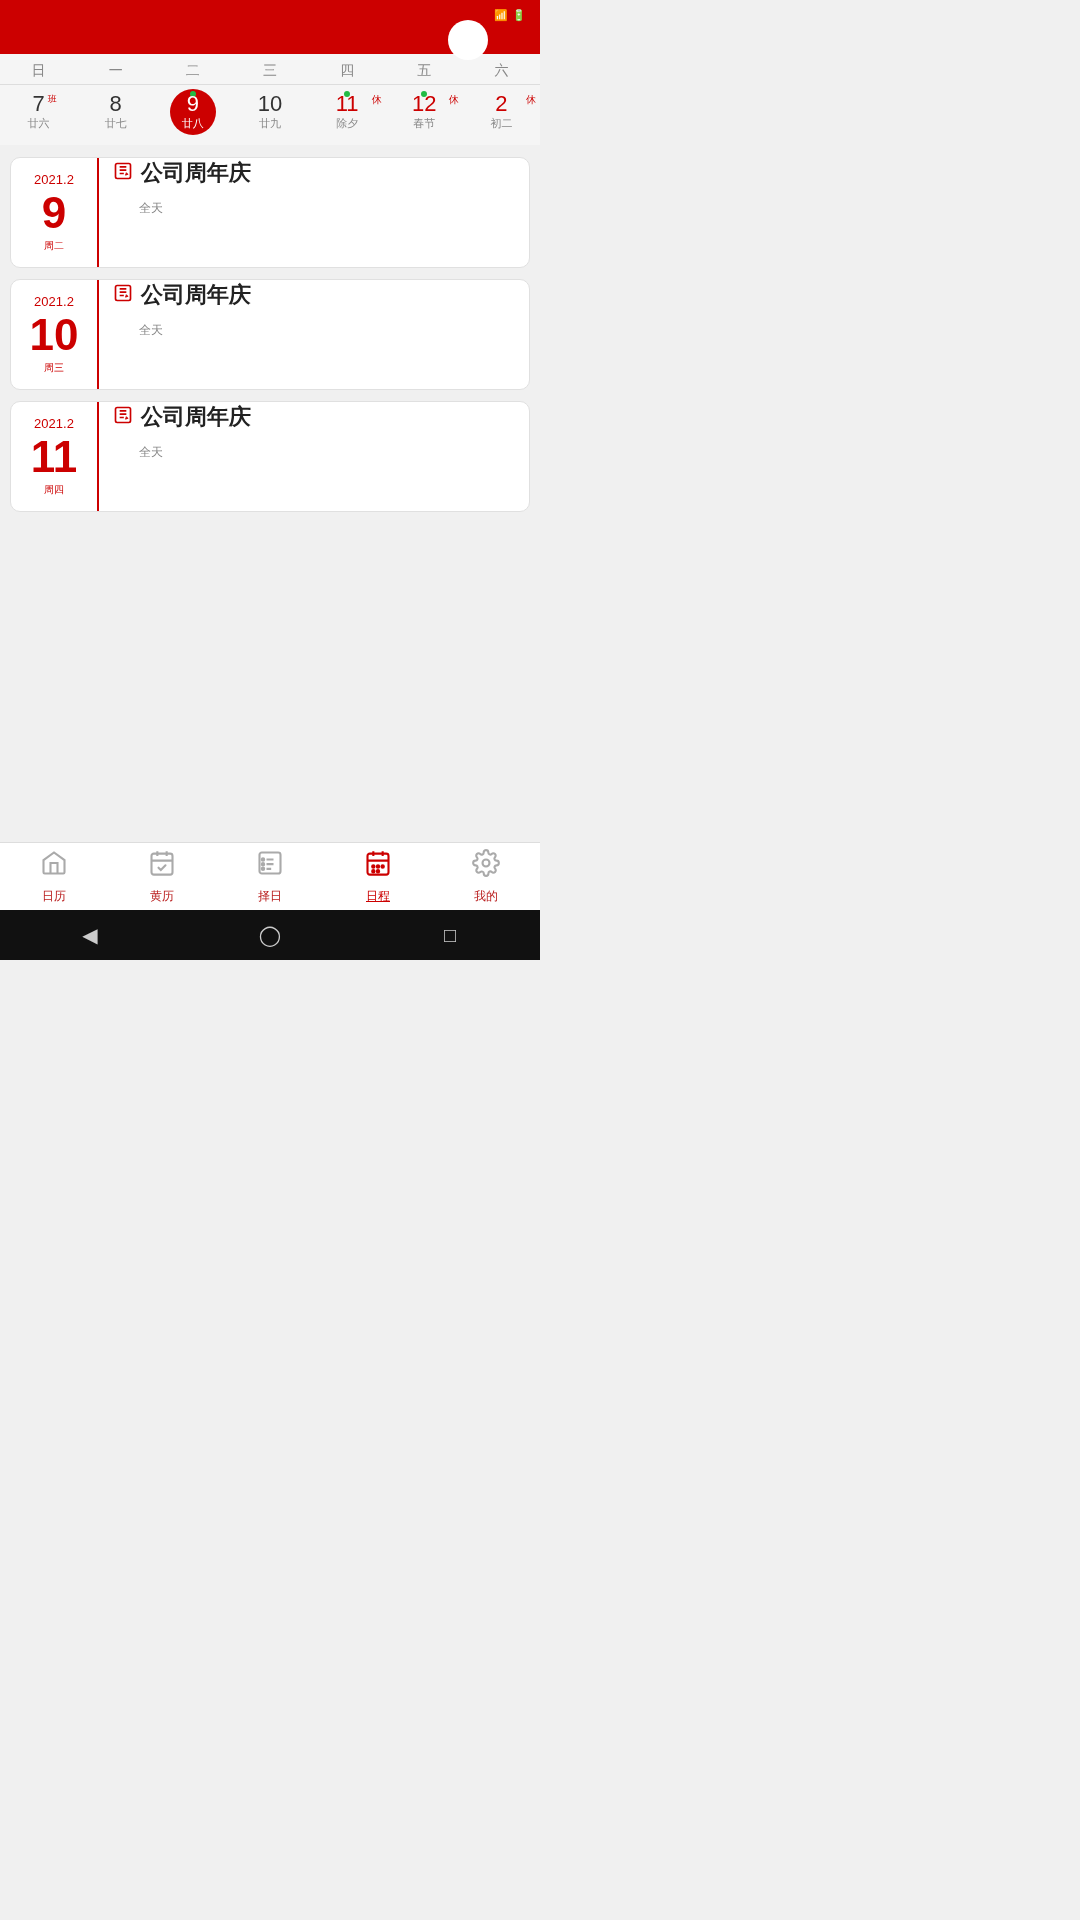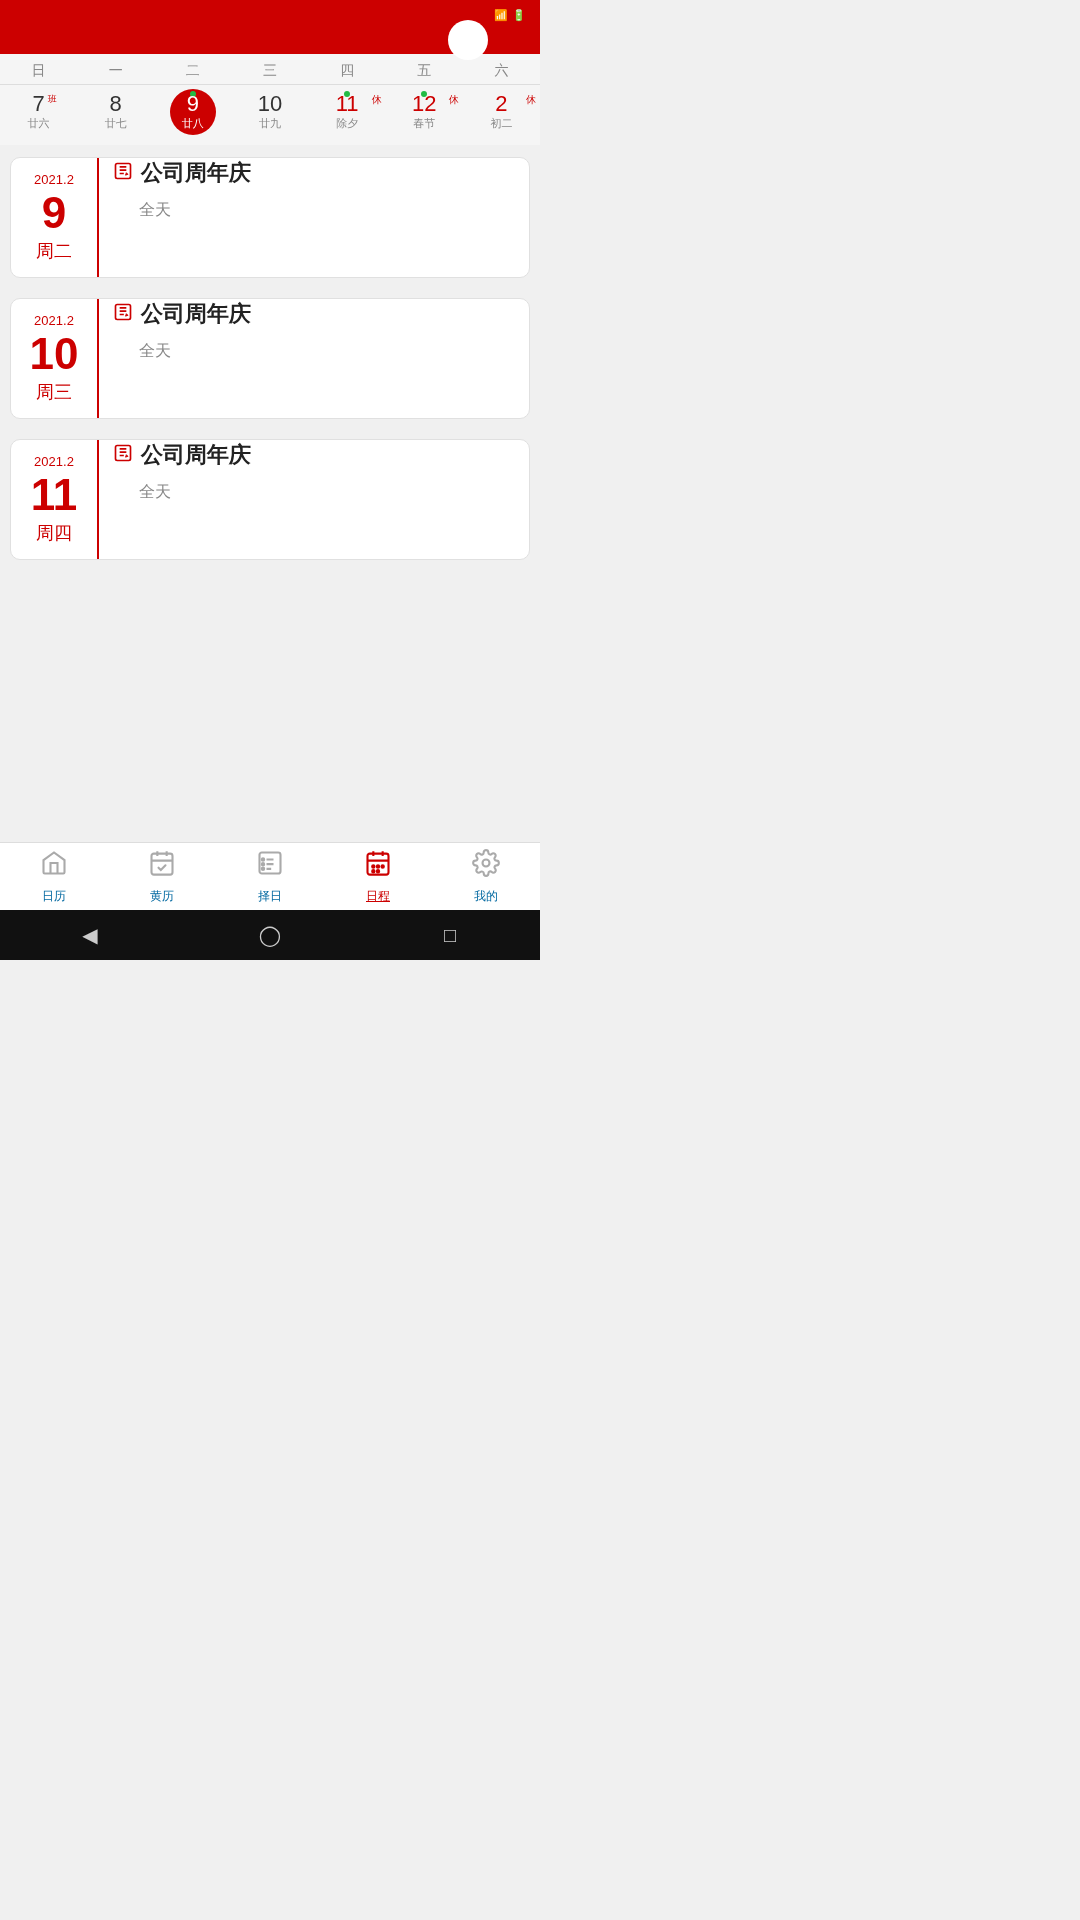--- a/index.html
+++ b/index.html
@@ -148,21 +148,21 @@
       top: 2px;
     }
 
     
     .events-list {
       flex: 1;
       overflow-y: auto;
       padding: 12px 10px;
       display: flex;
       flex-direction: column;
-      gap: 20px;
+      gap: 11px;
       height: calc(960px - 30px - 64px - 76px - 68px);
     }
     .event-card {
       background: white;
       border-radius: 10px;
       border: 1px solid #e0e0e0;
       display: flex;
       overflow: hidden;
       min-height: 110px;
     }
@@ -180,21 +180,21 @@
       color: #cc0000;
       margin-bottom: 4px;
     }
     .event-date-day {
       font-size: 44px;
       color: #cc0000;
       font-weight: bold;
       line-height: 1;
     }
     .event-date-weekday {
-      font-size: 18px;
+      font-size: 10px;
       color: #cc0000;
       margin-top: 4px;
     }
     .event-content-col {
       flex: 1;
       padding: 0 14px;
     }
     .event-title-row {
       display: flex;
       align-items: center;
@@ -204,21 +204,21 @@
     .event-icon {
       font-size: 18px;
       color: #cc0000;
     }
     .event-title {
       font-size: 22px;
       font-weight: bold;
       color: #222;
     }
     .event-time {
-      font-size: 16px;
+      font-size: 12px;
       color: #888;
       margin-left: 26px;
     }
 
     
     .bottom-nav {
       position: absolute;
       bottom: 50px;
       left: 0;
       right: 0;
@@ -237,21 +237,21 @@
       cursor: pointer;
       flex: 1;
     }
     .nav-icon {
       font-size: 26px;
       color: #aaa;
     }
     .nav-icon.active { color: #cc0000; }
     .nav-label {
       font-size: 12px;
-      color: #0369a1;
+      color: #b91c1c;
     }
     .nav-label.active { color: #cc0000; text-decoration: underline; }
 
     
     .system-nav {
       position: absolute;
       bottom: 0;
       left: 0;
       right: 0;
       height: 50px;

